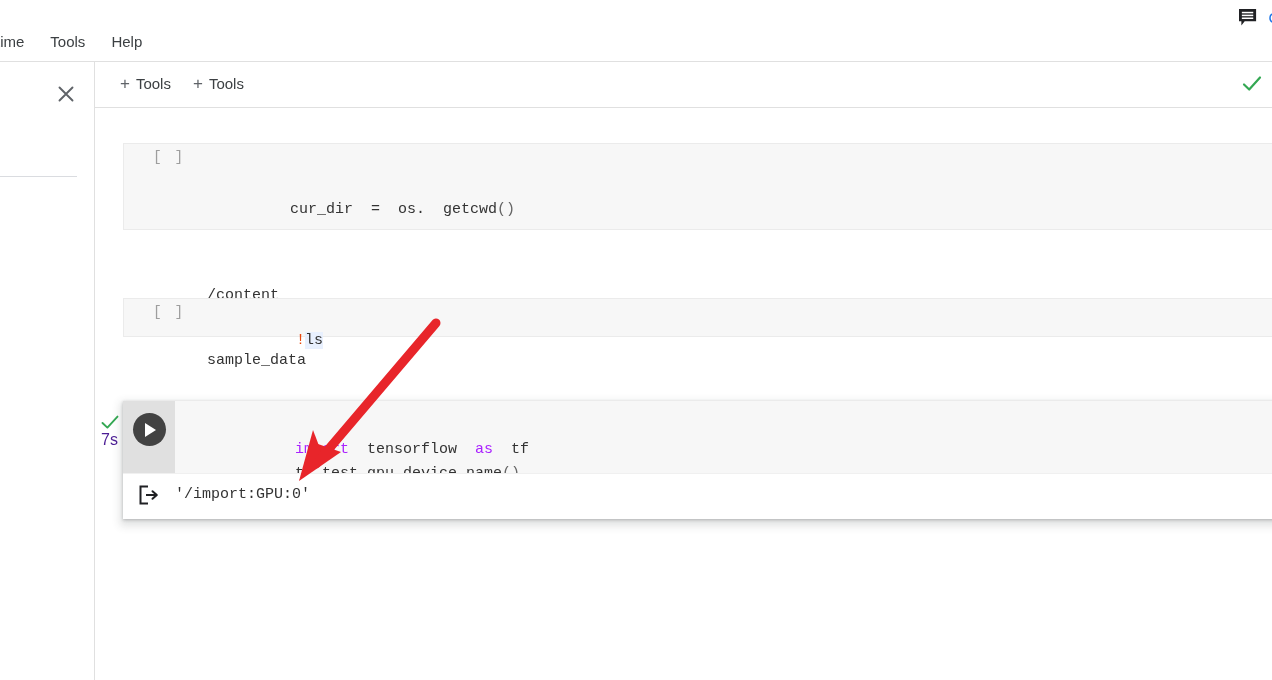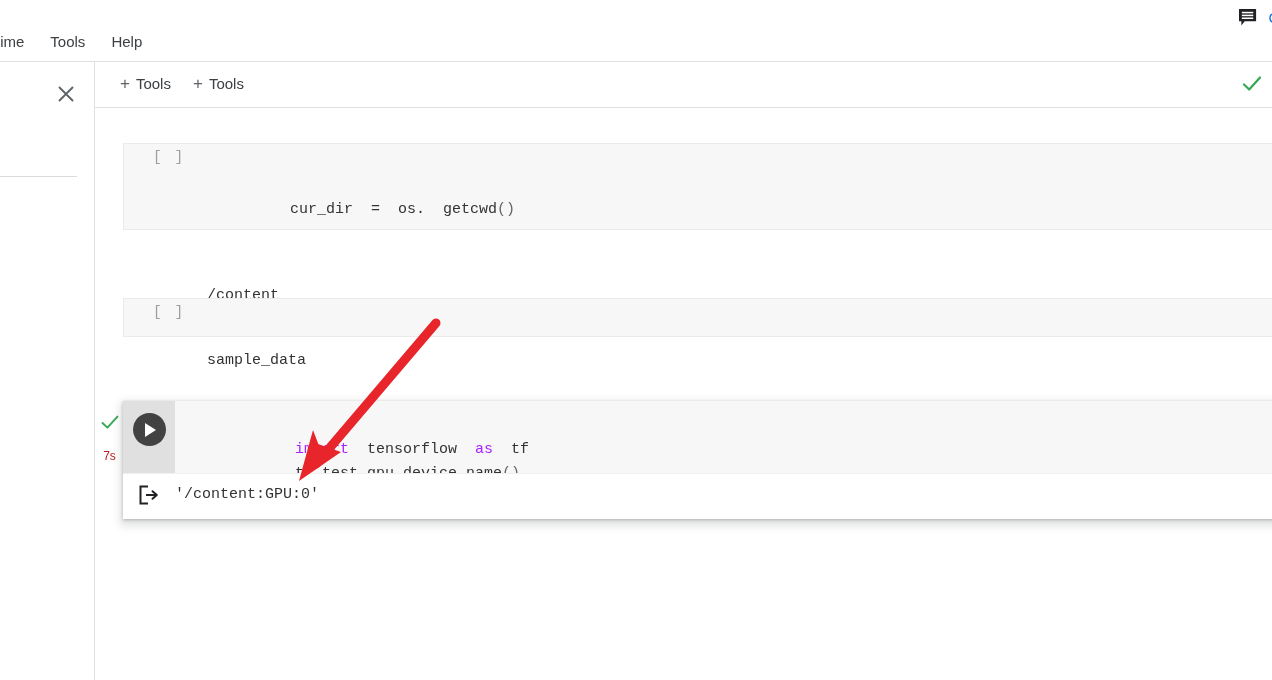--- a/index.html
+++ b/index.html
@@ -260,24 +260,24 @@
   
   .exec-status {
     position: absolute;
     left: 0px; top: 305px;
     width: 27px;
     text-align: center;
   }
   .exec-check { display:block; margin: 0 auto; width: 18px; height: 18px; }
   .exec-time {
     font-family: "Liberation Sans", sans-serif;
-    font-size: 12px;
-    color: #b91c1c;
+    font-size: 16px;
+    color: #4c1d95;
     line-height: 14px;
-    margin-top: 17px;
+    margin-top: 1px;
   }
 
   
   .arrow-overlay {
     position: absolute;
     left: 0; top: 0;
     width: 1272px; height: 680px;
     pointer-events: none;
   }
 </style>
@@ -350,20 +350,23 @@
         <div class="code-text" style="left:76px;top:30px;">
           <span class="tok-plain">cur_dir  =  os.  getcwd</span><span class="tok-punct">()</span>
         </div>
       </div>
       <div class="output-text" style="left:84px;top:98px;margin-top:43px;">/content</div>
     </div>
 
     <div class="cell" style="top:189px;left:27px;width:1160px;">
       <div class="code-block" style="height:39px;">
         <div class="gutter-brackets">[ ]</div>
+        <div class="code-text" style="left:82px;top:6px;">
+          <span class="tok-bang">!</span><span class="tok-magic">ls</span>
+        </div>
       </div>
       <div class="output-text" style="left:84px;top:51px;">sample_data</div>
     </div>
 
     <div class="exec-status">
       <span>
         <svg class="exec-check" viewBox="0 0 18 18" xmlns="http://www.w3.org/2000/svg">
           <path d="M1.5 9 L6.4 13.6 L16.5 2.6" fill="none" stroke="#34a853" stroke-width="1.9" stroke-linecap="round" stroke-linejoin="round"></path>
         </svg>
       </span>
@@ -385,21 +388,21 @@
         </div>
       </div>
       <div class="active-output-row">
         <span class="output-icon">
           <svg width="22" height="22" viewBox="0 0 22 22" xmlns="http://www.w3.org/2000/svg">
             <path d="M10 2.5 H2.5 V19.5 H10" fill="none" stroke="#202124" stroke-width="2"></path>
             <path d="M8 11 H18.5" stroke="#202124" stroke-width="2"></path>
             <path d="M14.5 7.2 L18.8 11 L14.5 14.8" fill="none" stroke="#202124" stroke-width="2" stroke-linejoin="round" stroke-linecap="round"></path>
           </svg>
         </span>
-        <div class="output-text" style="left:52px;top:9px;">'/content:GPU:0'</div>
+        <div class="output-text" style="left:52px;top:9px;">'/import:GPU:0'</div>
       </div>
     </div>
 
   </div>
 
   <svg class="arrow-overlay" viewBox="0 0 1272 680" xmlns="http://www.w3.org/2000/svg">
     <g>
       <path d="M436 323 L316 464" stroke="#e8252a" stroke-width="9" stroke-linecap="round" fill="none"></path>
       <path d="M299 481 L341 452 L318 444 Z" fill="#e8252a"></path>
       <path d="M299 481 L313 430 L321 451 Z" fill="#e8252a"></path>

